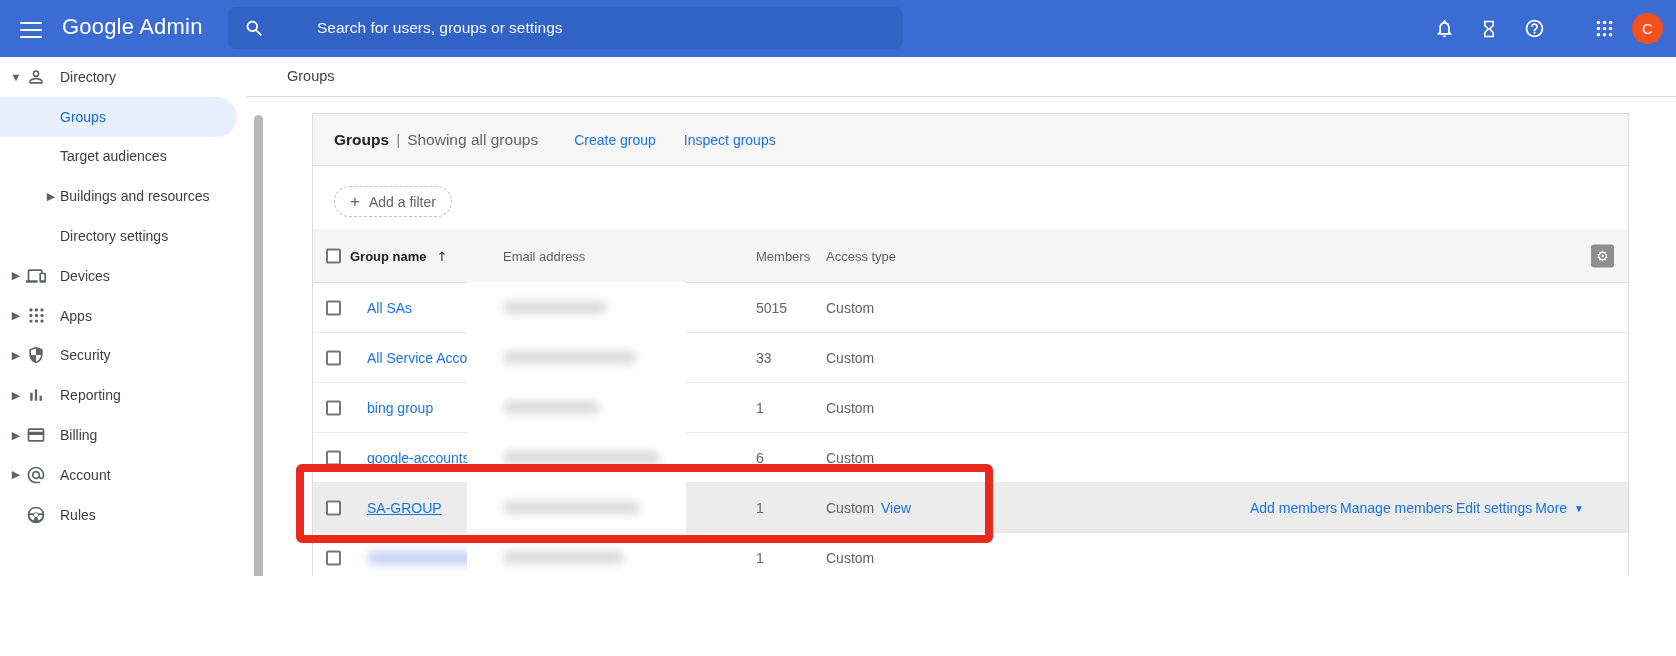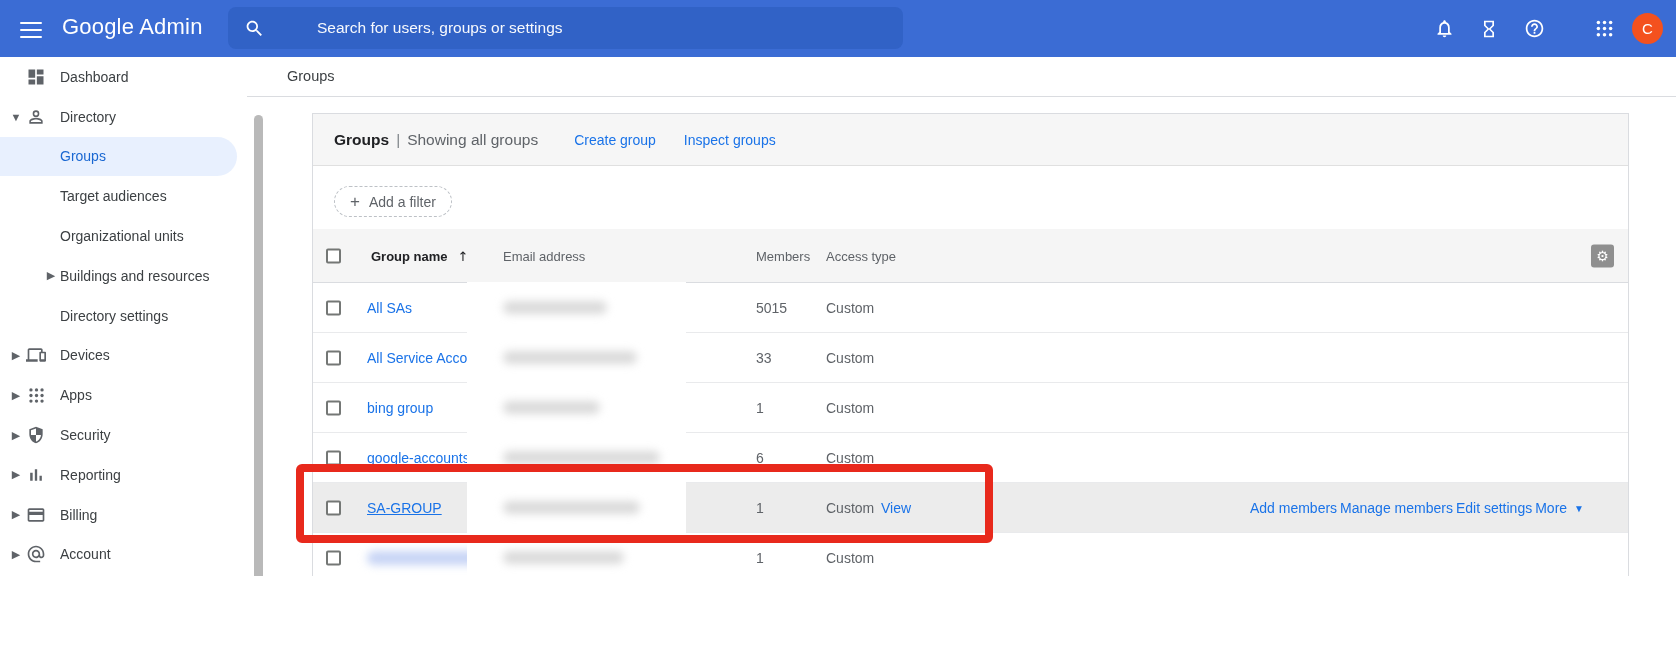--- a/index.html
+++ b/index.html
@@ -127,44 +127,33 @@
               <circle cx="19" cy="19" r="2"></circle>
             </g>
           </svg>
       </div>
       <div class="avatar" style="margin-right:13px">C</div>
     </div>
   </div>
 
   <nav class="sidebar">
     <div class="sb-item">
-      <span class="sb-ico">
-          <svg width="20" height="20" viewBox="0 0 24 24">
-            <path fill="#5f6368" d="M3 13h8V3H3v10zm0 8h8v-6H3v6zm10 0h8V11h-8v10zm0-18v6h8V3h-8z"></path>
-          </svg>
-        </span>
-      <span class="sb-label">Dashboard</span>
-    </div>
-    <div class="sb-item">
       <span class="sb-caret">▼</span>
       <span class="sb-ico">
           <svg width="20" height="20" viewBox="0 0 24 24">
             <path fill="#5f6368" d="M12 5.9a2.1 2.1 0 1 1 0 4.2 2.1 2.1 0 0 1 0-4.2m0 9c2.97 0 6.1 1.46 6.1 2.1v1.1H5.9V17c0-.64 3.13-2.1 6.1-2.1M12 4a4 4 0 1 0 0 8 4 4 0 0 0 0-8zm0 9c-2.67 0-8 1.34-8 4v3h16v-3c0-2.66-5.33-4-8-4z"></path>
           </svg>
         </span>
       <span class="sb-label">Directory</span>
     </div>
     <div class="sb-item sel">
       <span class="sb-label">Groups</span>
     </div>
     <div class="sb-item">
       <span class="sb-label">Target audiences</span>
-    </div>
-    <div class="sb-item">
-      <span class="sb-label">Organizational units</span>
     </div>
     <div class="sb-item">
       <span class="sb-caret sub">▶</span>
       <span class="sb-label">Buildings and resources</span>
     </div>
     <div class="sb-item">
       <span class="sb-label">Directory settings</span>
     </div>
     <div class="sb-item">
       <span class="sb-caret">▶</span>
@@ -257,21 +246,21 @@
 
       <div class="filter-row">
         <div class="filter-chip">
           <span class="filter-plus">+</span>
           <span class="filter-label">Add a filter</span>
         </div>
       </div>
 
       <div class="thead">
         <span class="cbx"></span>
-        <span class="th first" style="left:58px"><span>Group name</span><span class="sort-arrow">↑</span></span>
+        <span class="th first" style="left:37px"><span>Group name</span><span class="sort-arrow">↑</span></span>
         <span class="th" style="left:190px">Email address</span>
         <span class="th" style="left:443px">Members</span>
         <span class="th" style="left:513px">Access type</span>
         <span class="colgear">⚙</span>
       </div>
 
       <div class="trow">
         <span class="cbx"></span>
         <a class="gname">All SAs</a>
         <span class="mem">5015</span>

